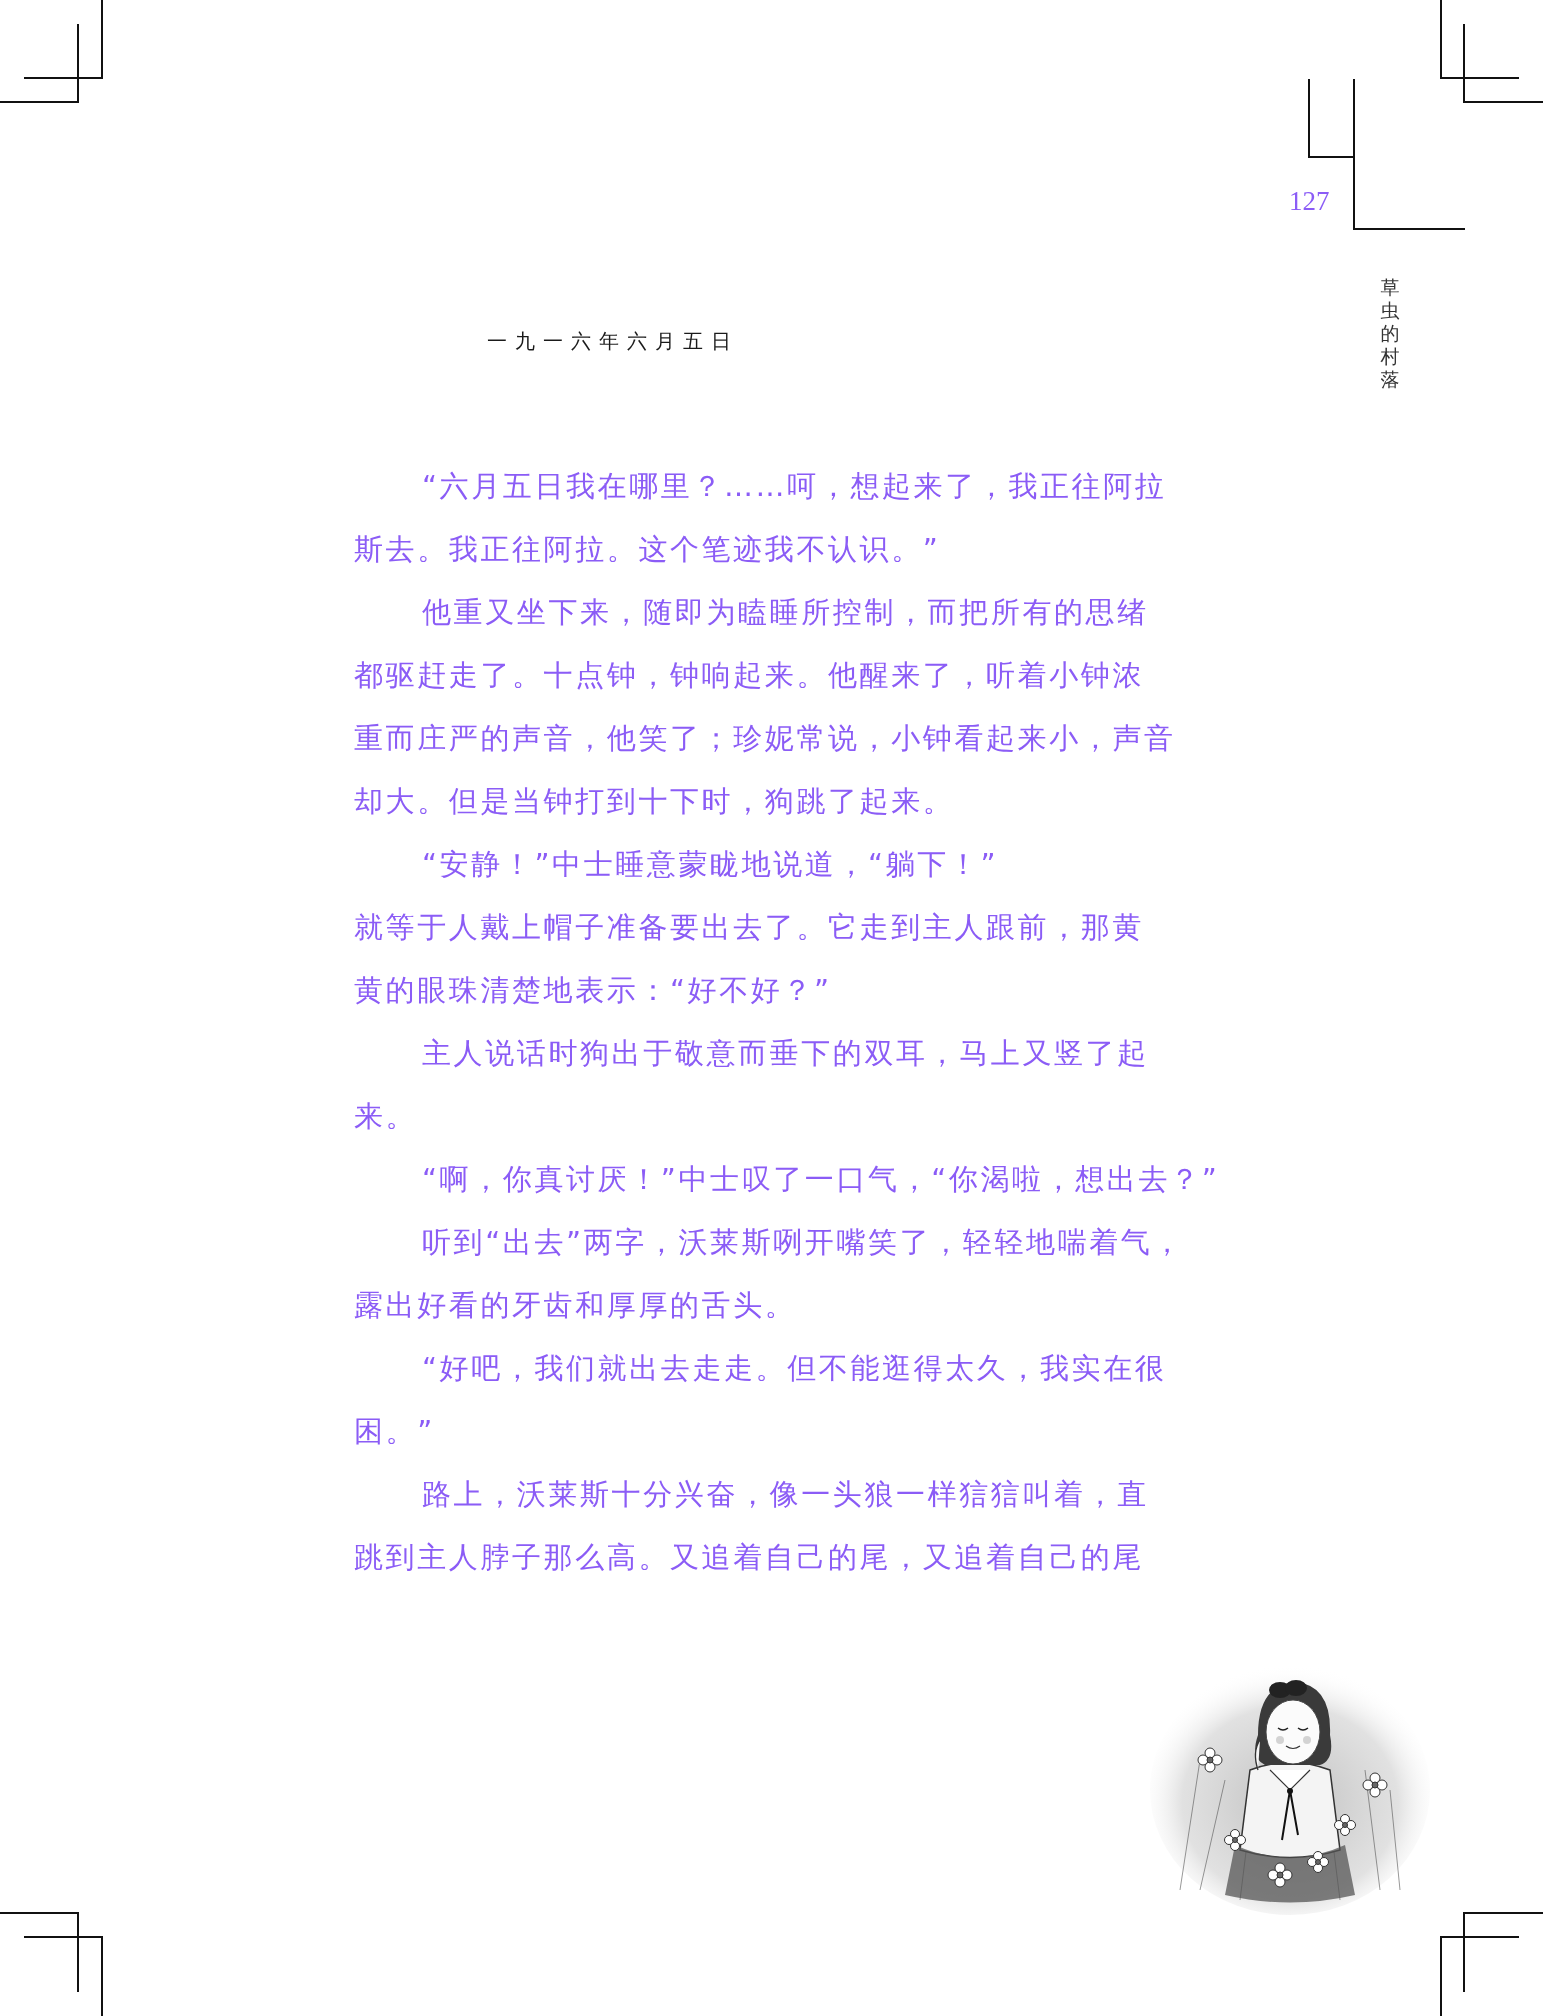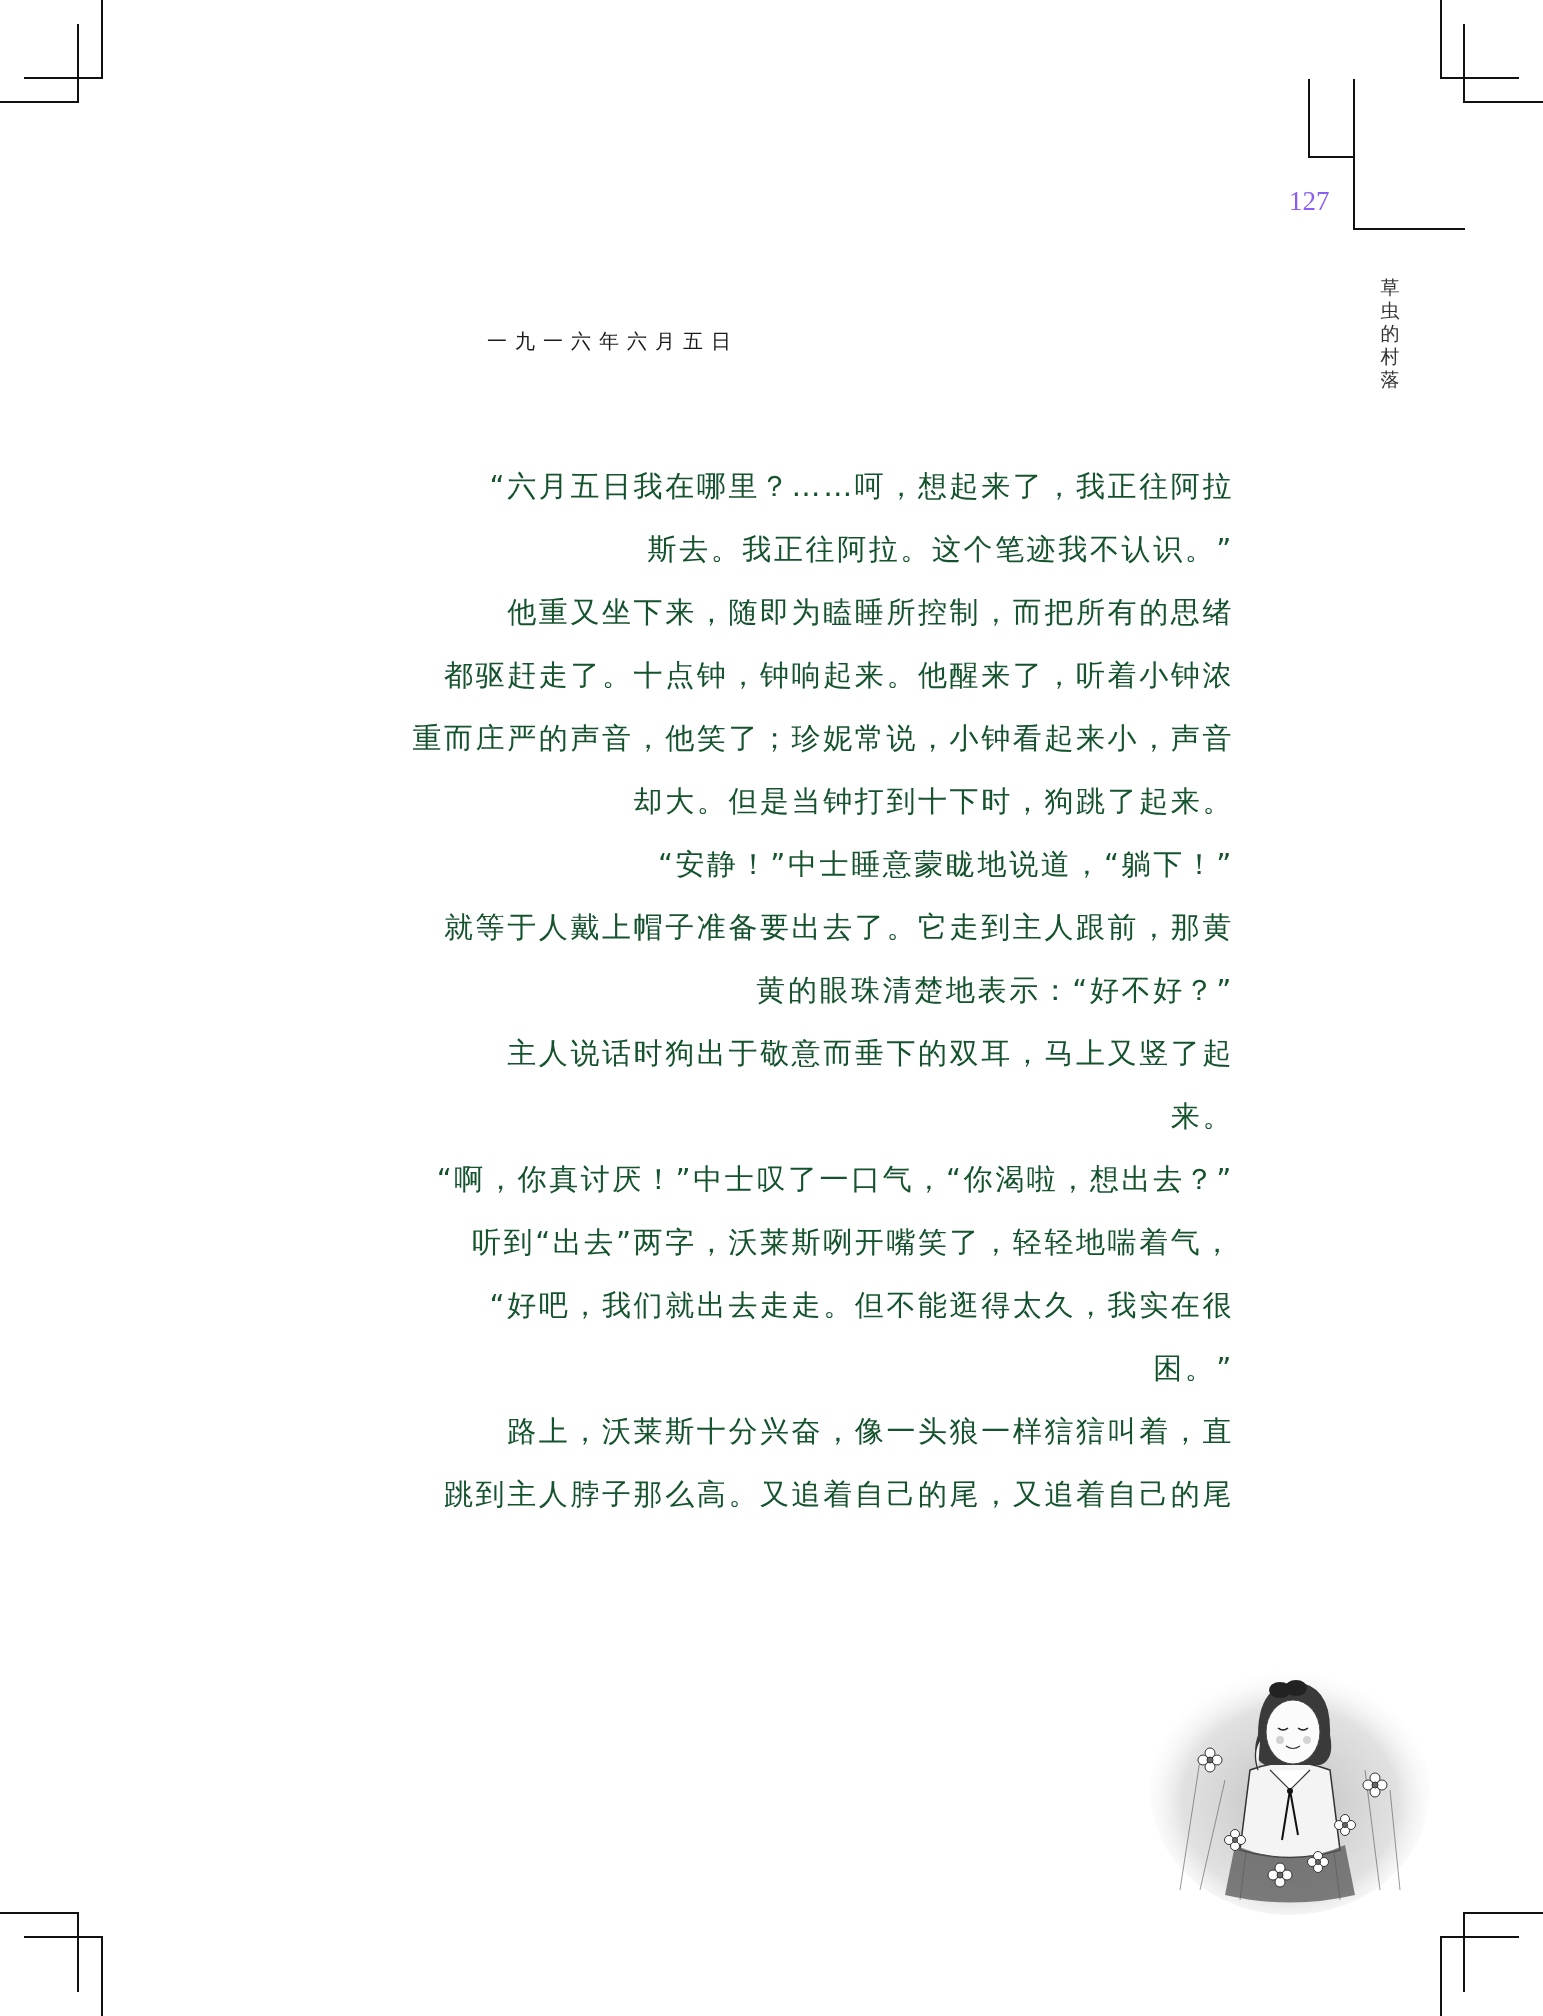--- a/index.html
+++ b/index.html
@@ -56,22 +56,21 @@
       left: 354px;
       top: 455px;
       width: 880px;
     }
     .line {
       height: 63px;
       line-height: 63px;
       font-size: 29px;
       white-space: nowrap;
       letter-spacing: 2.6px;
-      color: #14532d;
-      text-align: right;
+      color: #8b5cf6;
     }
     .line.indent {
       padding-left: 68px;
     }
     .illustration {
       position: absolute;
       left: 1140px;
       top: 1640px;
       width: 300px;
       height: 280px;
@@ -124,20 +123,21 @@
   <div class="line">都驱赶走了。十点钟，钟响起来。他醒来了，听着小钟浓</div>
   <div class="line">重而庄严的声音，他笑了；珍妮常说，小钟看起来小，声音</div>
   <div class="line">却大。但是当钟打到十下时，狗跳了起来。</div>
   <div class="line indent">“安静！”中士睡意蒙眬地说道，“躺下！”</div>
   <div class="line">就等于人戴上帽子准备要出去了。它走到主人跟前，那黄</div>
   <div class="line">黄的眼珠清楚地表示：“好不好？”</div>
   <div class="line indent">主人说话时狗出于敬意而垂下的双耳，马上又竖了起</div>
   <div class="line">来。</div>
   <div class="line indent">“啊，你真讨厌！”中士叹了一口气，“你渴啦，想出去？”</div>
   <div class="line indent">听到“出去”两字，沃莱斯咧开嘴笑了，轻轻地喘着气，</div>
+  <div class="line">露出好看的牙齿和厚厚的舌头。</div>
   <div class="line indent">“好吧，我们就出去走走。但不能逛得太久，我实在很</div>
   <div class="line">困。”</div>
   <div class="line indent">路上，沃莱斯十分兴奋，像一头狼一样狺狺叫着，直</div>
   <div class="line">跳到主人脖子那么高。又追着自己的尾，又追着自己的尾</div>
 </div>
 
 <svg class="illustration" viewBox="0 0 300 280" xmlns="http://www.w3.org/2000/svg">
   <defs>
     <radialGradient id="vignette" cx="50%" cy="55%" r="55%">
       <stop offset="0%" stop-color="#8a8a8a" stop-opacity="0.55"></stop>

